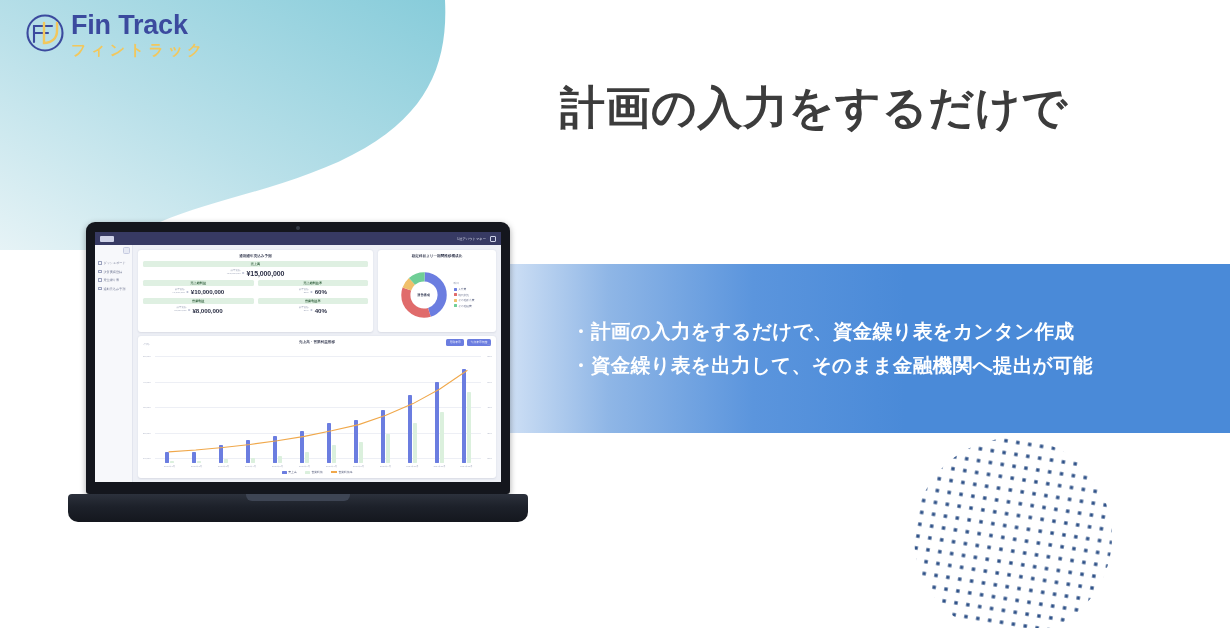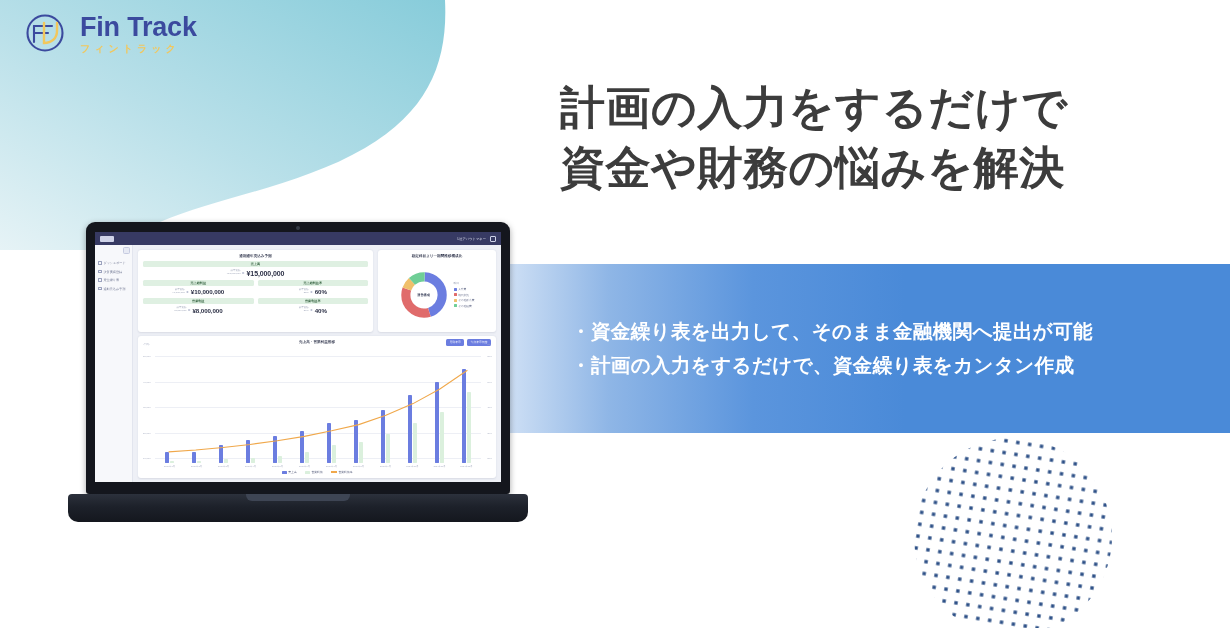--- a/index.html
+++ b/index.html
@@ -9,25 +9,25 @@
     background:#ffffff;
     position:relative;
     overflow:hidden;
   }
 
   
   .blob-wrap{position:absolute;left:0;top:0;width:520px;height:250px;z-index:1;}
   .blob-wrap svg{display:block;}
 
   
-  .logo{position:absolute;left:22px;top:10px;z-index:6;display:flex;align-items:center;gap:10px;}
+  .logo{position:absolute;left:22px;top:10px;z-index:6;display:flex;align-items:center;gap:1px;}
   .logo-mark{width:48px;height:48px;flex:none;}
   .logo-text{display:flex;flex-direction:column;line-height:1;}
   .logo-title{font-size:27px;font-weight:700;color:#3b4a9e;letter-spacing:-.2px;}
-  .logo-sub{font-size:10px;font-weight:700;color:#f2c75c;letter-spacing:4px;text-align:left;margin-top:3px;}
+  .logo-sub{font-size:15px;font-weight:700;color:#f2c75c;letter-spacing:4px;text-align:left;margin-top:3px;}
 
   
   .headline{position:absolute;left:560px;top:78px;z-index:6;color:#3c3c3c;}
   .headline div{font-size:45px;font-weight:700;line-height:1.33;letter-spacing:.5px;white-space:nowrap;}
 
   
   .banner{
     position:absolute;left:507px;top:264px;width:723px;height:169px;z-index:4;
     background:linear-gradient(to right,#cfe0f5 0%,#8fb6e6 14%,#5b95dd 34%,#4a8ad8 55%,#4a8ad8 100%);
     display:flex;flex-direction:column;justify-content:center;padding-left:64px;gap:14px;
@@ -142,42 +142,41 @@
     </svg>
   </span>
   <span class="logo-text">
     <span class="logo-title">Fin Track</span>
     <span class="logo-sub">フィントラック</span>
   </span>
 </div>
 
 <div class="headline">
   <div>計画の入力をするだけで</div>
-  <div>資金や財務の悩みを解決</div>
 </div>
 
 <div class="dots">
   <svg width="200" height="200" viewBox="0 0 200 200">
     <defs>
       <pattern id="dotp" width="12" height="12" patternUnits="userSpaceOnUse">
         <rect x="4.3" y="4.3" width="3.4" height="3.4" fill="#2c4f86"></rect>
       </pattern>
       <clipPath id="dotclip">
           <circle cx="100" cy="100" r="99"></circle>
         </clipPath>
     </defs>
     <g clip-path="url(#dotclip)" transform="rotate(9 100 100)">
       <rect x="-40" y="-40" width="290" height="290" fill="url(#dotp)"></rect>
     </g>
   </svg>
 </div>
 
 <div class="banner">
+  <div class="bullet">・計画の入力をするだけで、資金繰り表をカンタン作成</div>
   <div class="bullet">・資金繰り表を出力して、そのまま金融機関へ提出が可能</div>
-  <div class="bullet">・計画の入力をするだけで、資金繰り表をカンタン作成</div>
 </div>
 
 <div class="laptop">
   <div class="lid">
     <div class="notch"></div>
     <div class="screen">
 
       <div class="appbar">
         <div class="appbar-logo"></div>
         <div class="appbar-right">

